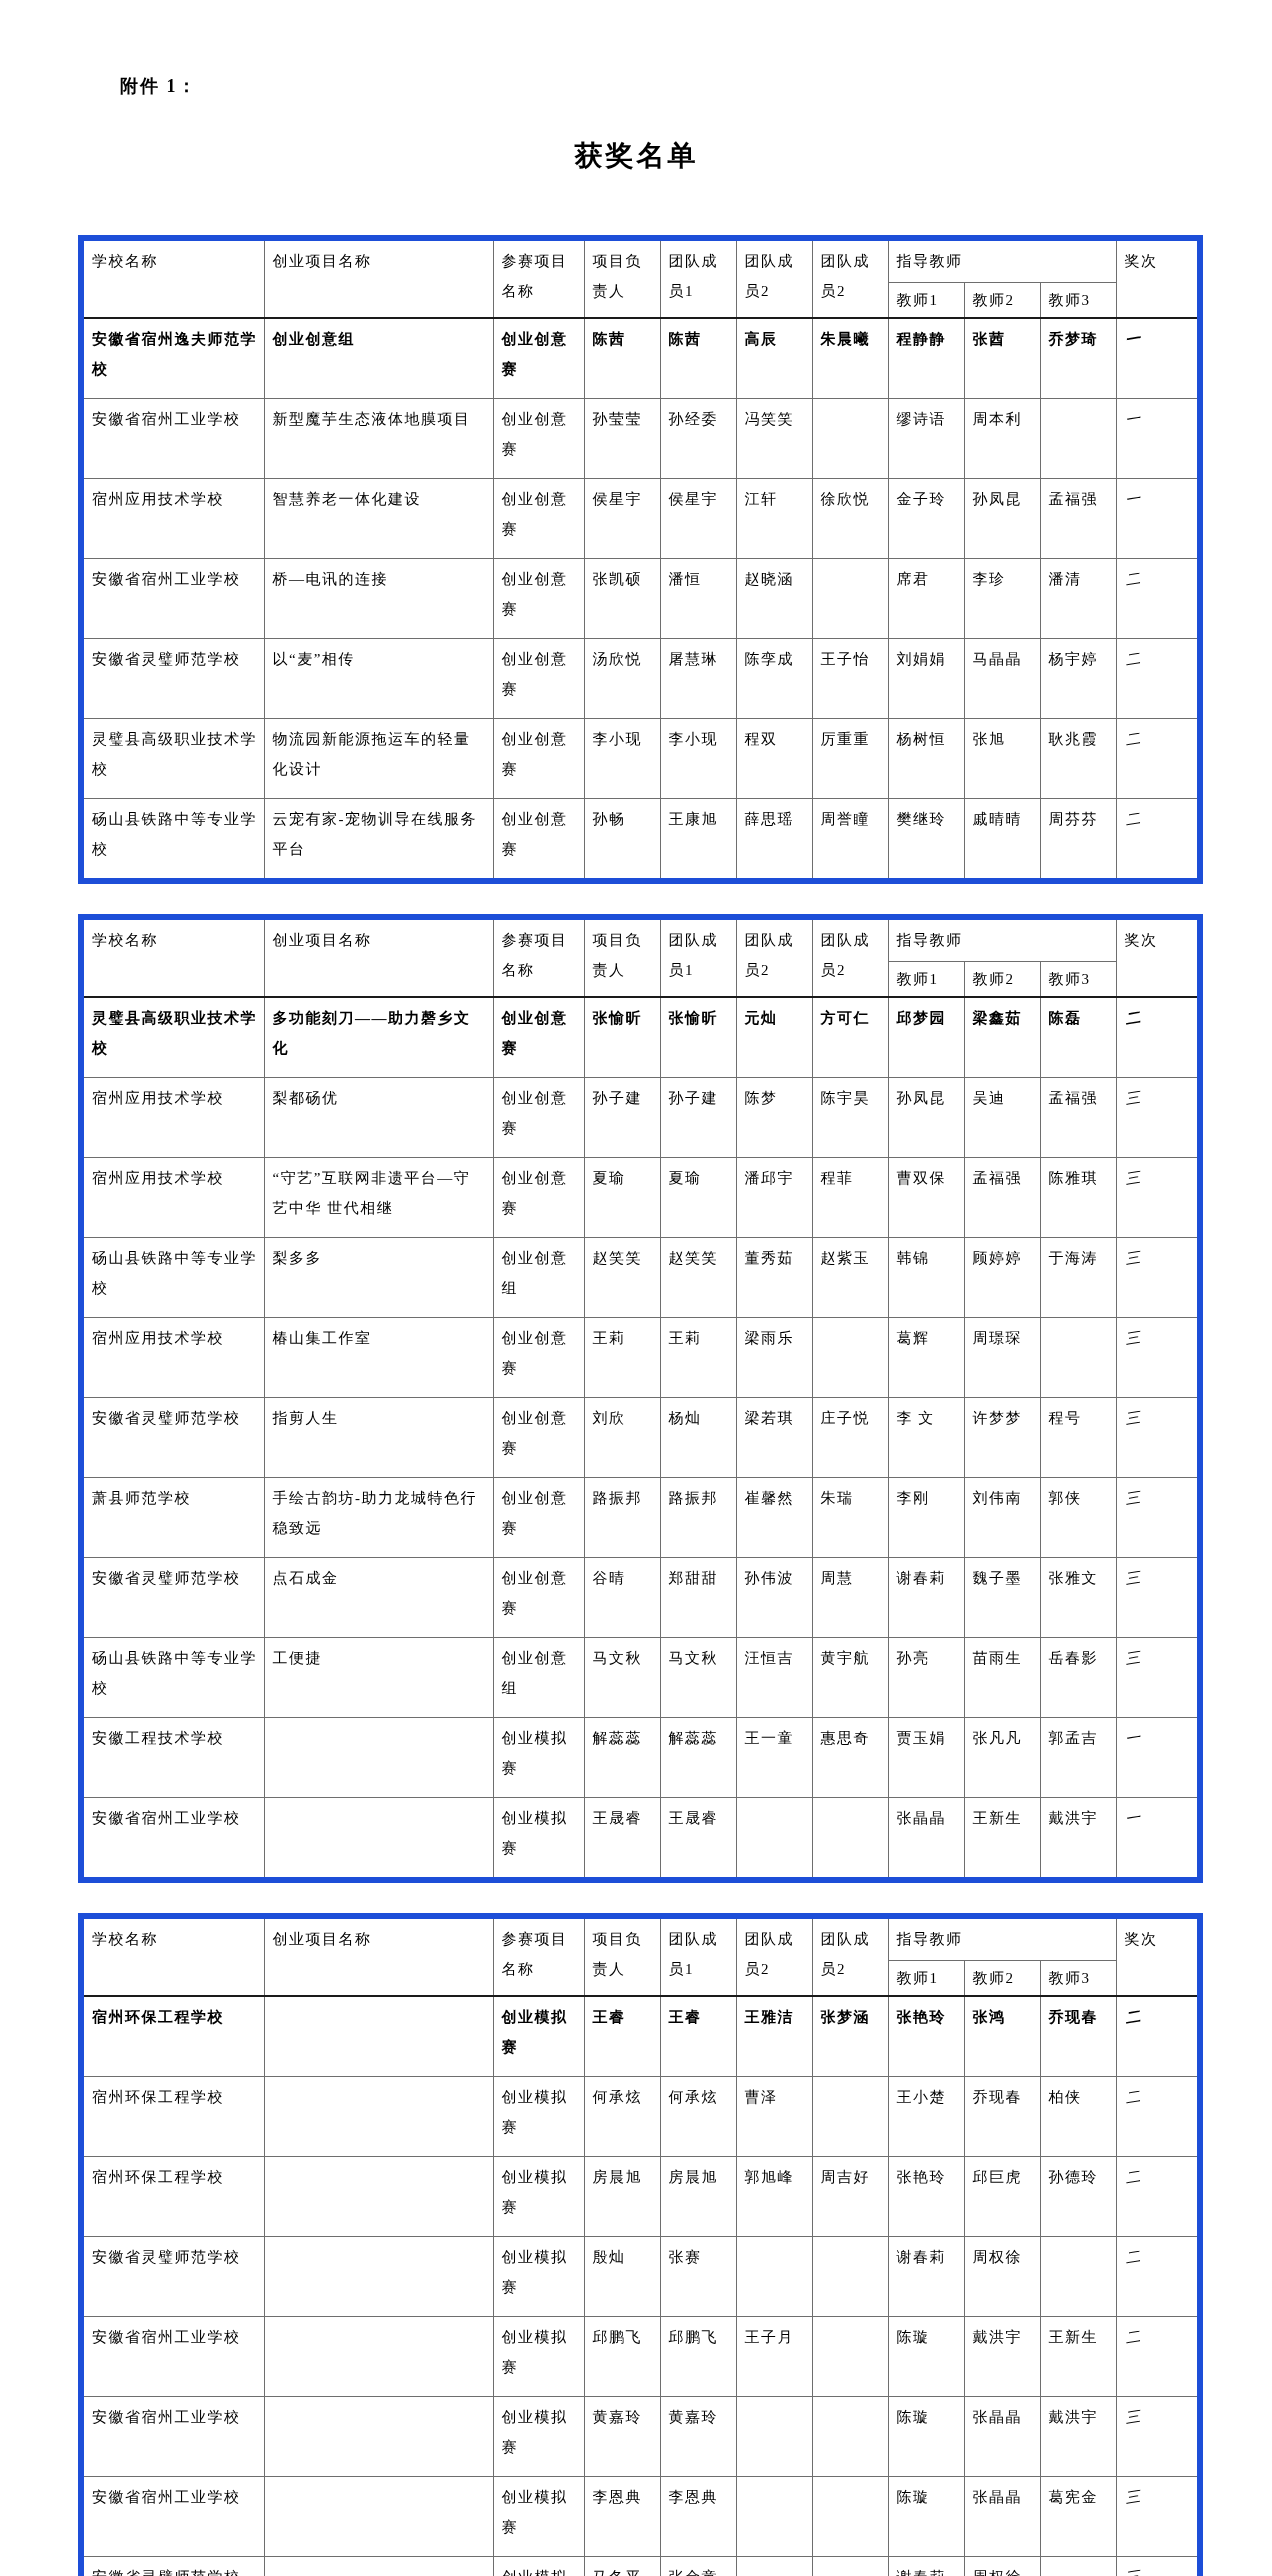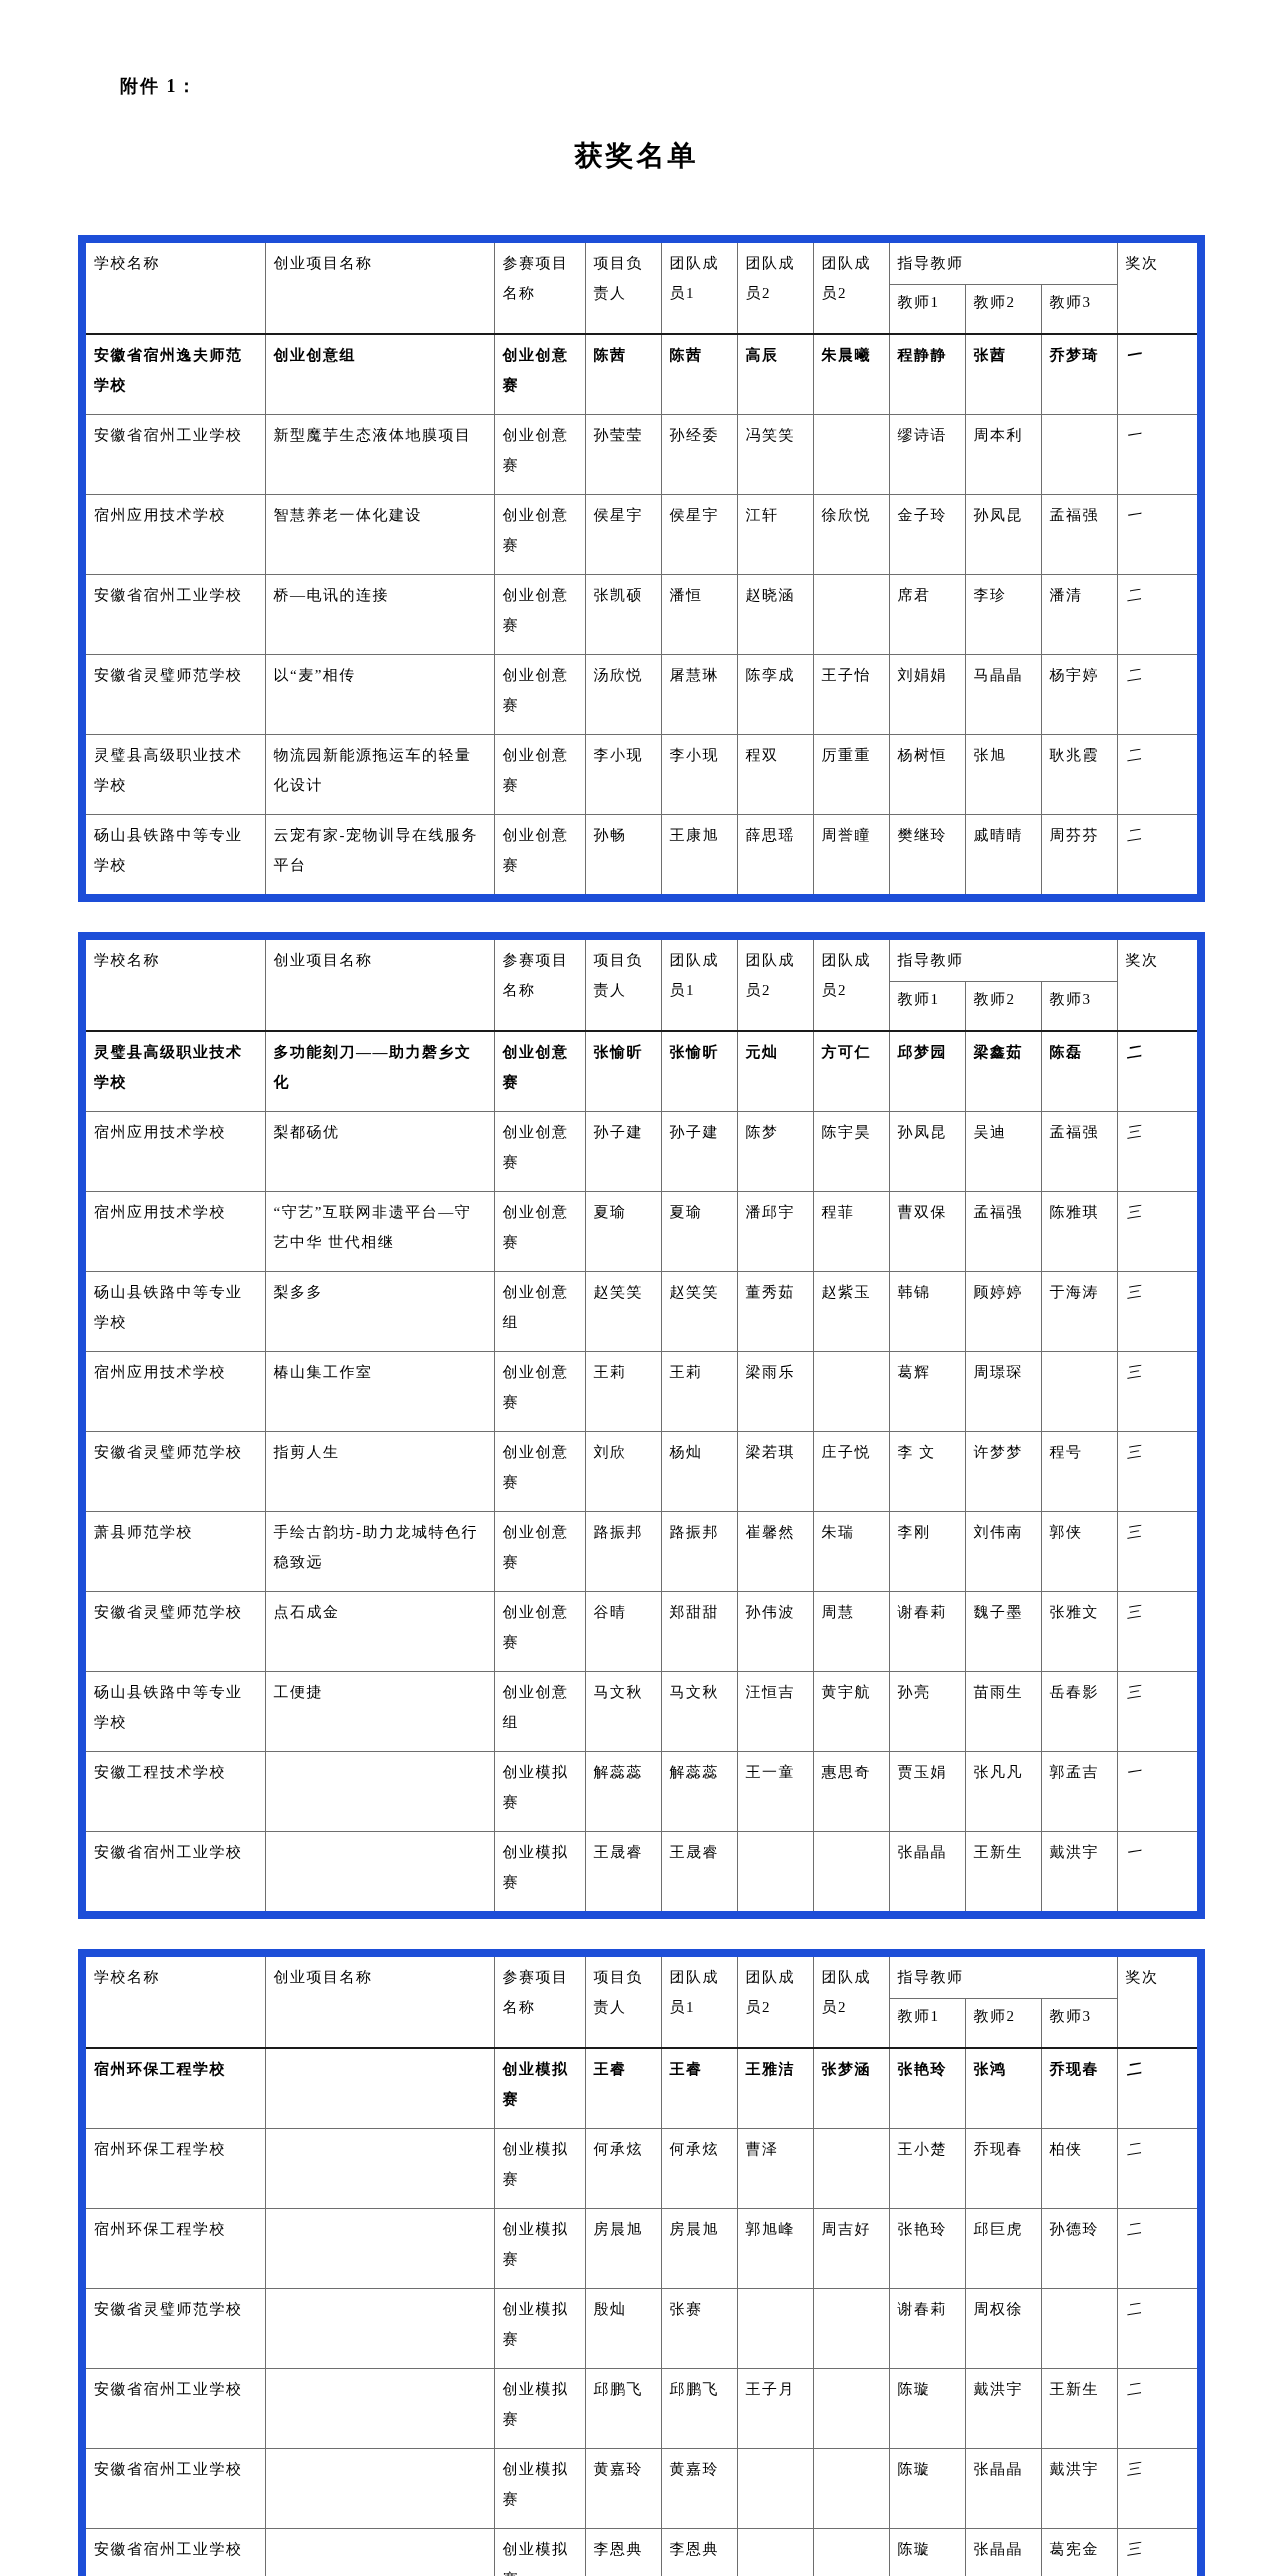--- a/index.html
+++ b/index.html
@@ -10,33 +10,33 @@
   }
   .attachment-label{
     margin:74px 0 0 120px;font-size:18px;font-weight:bold;letter-spacing:2px;
   }
   .doc-title{
     margin-top:39px;text-align:center;font-size:28px;font-weight:bold;letter-spacing:3px;
   }
   .tables-wrap{margin:60px 0 0 78px;width:1116px;}
   table.award-table{
     border-collapse:collapse;table-layout:fixed;width:1116px;
-    border:8px solid #1d4ed8;margin-top:30px;
+    border:6px solid #1d4ed8;margin-top:30px;
   }
   table.award-table:first-child{margin-top:0;}
   th,td{
     border:1px solid #6e6e6e;
     vertical-align:top;text-align:left;
     padding:5px 6px 14px 8px;
     font-size:15px;font-weight:normal;
     line-height:30px;letter-spacing:1.5px;
     word-break:break-all;overflow:hidden;
   }
   thead th{padding-bottom:6px;}
-  thead tr.sub-row th{padding-bottom:16px;padding-top:2px;}
+  thead tr.sub-row th{padding-bottom:2px;padding-top:2px;}
   tbody tr:first-child td{border-top:2px solid #1a1a1a;font-weight:bold;}
   .c-prize .v{display:inline-block;font-style:italic;transform:rotate(-9deg);}
 </style>
 </head>
 <body>
 
 <div class="attachment-label">附件 1：</div>
 
 <div class="doc-title">获奖名单</div>
 

